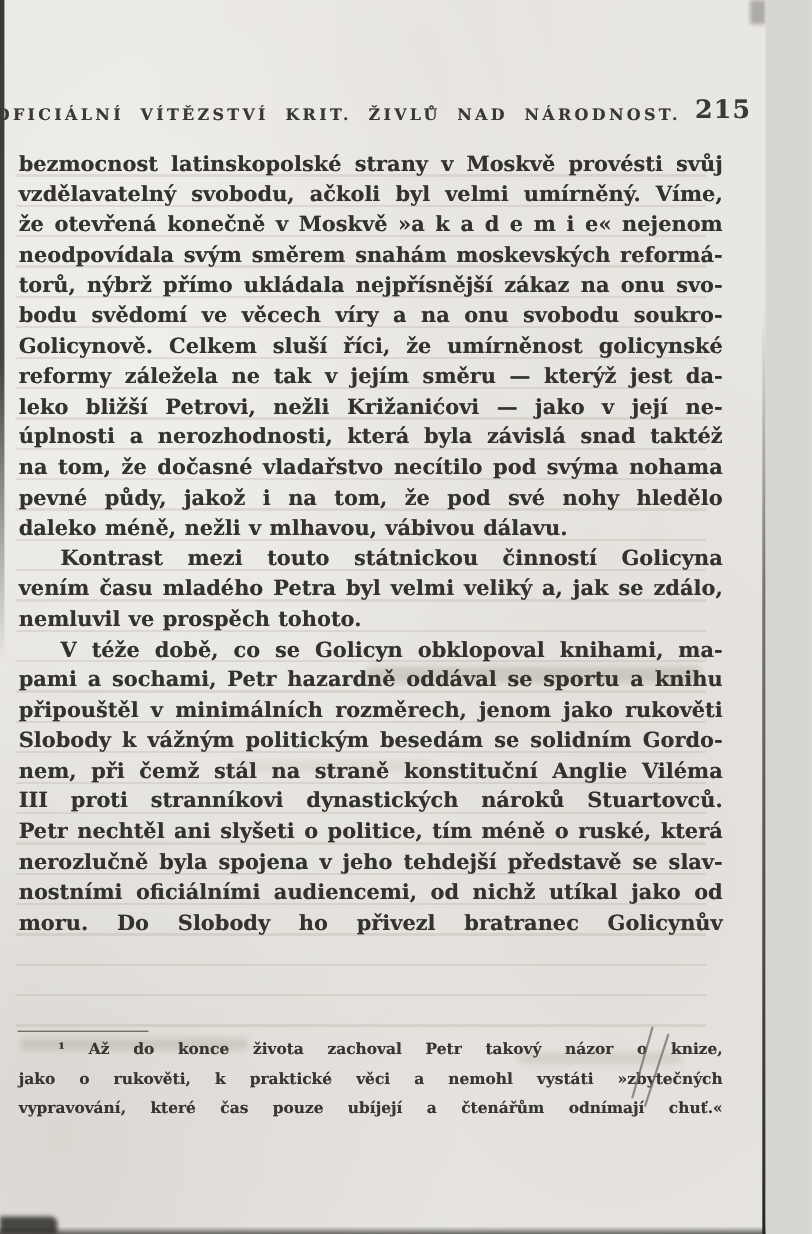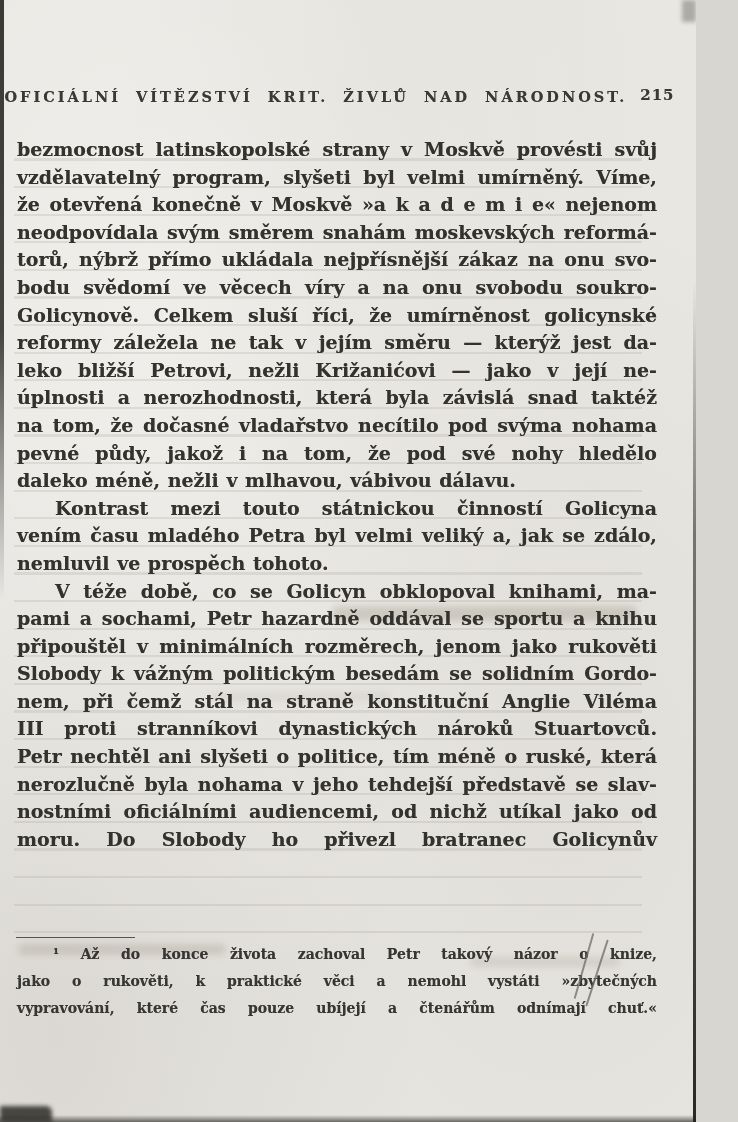--- a/index.html
+++ b/index.html
@@ -22,21 +22,21 @@
   .running-head{
     position:absolute;left:17px;top:88px;width:645px;
     display:flex;justify-content:center;align-items:baseline;
     color:#3b3934;white-space:nowrap;
   }
   .running-title{
     font-size:14.5px;letter-spacing:3px;word-spacing:7px;
     text-shadow:0 0 .5px rgba(55,53,48,.55);
   }
   .running-pagenum{
-    font-size:15px;letter-spacing:1px;margin-left:13px;
+    font-size:23px;letter-spacing:1px;margin-left:13px;
     position:relative;top:-2px;
     text-shadow:0 0 .5px rgba(55,53,48,.55);
     text-align:right;
   }
   
   .body-text{
     position:absolute;left:17px;top:136px;width:640px;
     font-size:19px;line-height:27.6px;color:#34322d;
     word-spacing:1px;
     text-shadow:0 0 .45px rgba(45,43,38,.55);
@@ -122,21 +122,21 @@
 
   <div class="underline-artifacts"></div>
 
   <div class="ghost g1"></div>
   <div class="ghost g2"></div>
   <div class="ghost g3"></div>
   <div class="ghost g4"></div>
 
   <div class="body-text">
     <div class="tl">bezmocnost latinskopolské strany v Moskvě provésti svůj</div>
-    <div class="tl">vzdělavatelný program, slyšeti byl velmi umírněný. Víme,</div>
+    <div class="tl">vzdělavatelný svobodu, ačkoli byl velmi umírněný. Víme,</div>
     <div class="tl">že otevřená konečně v Moskvě »a k a d e m i e« nejenom</div>
     <div class="tl">neodpovídala svým směrem snahám moskevských reformá-</div>
     <div class="tl">torů, nýbrž přímo ukládala nejpřísnější zákaz na onu svo-</div>
     <div class="tl">bodu svědomí ve věcech víry a na onu svobodu soukro-</div>
     <div class="tl">Golicynově. Celkem sluší říci, že umírněnost golicynské</div>
     <div class="tl">reformy záležela ne tak v jejím směru — kterýž jest da-</div>
     <div class="tl">leko bližší Petrovi, nežli Križanićovi — jako v její ne-</div>
     <div class="tl">úplnosti a nerozhodnosti, která byla závislá snad taktéž</div>
     <div class="tl">na tom, že dočasné vladařstvo necítilo pod svýma nohama</div>
     <div class="tl">pevné půdy, jakož i na tom, že pod své nohy hledělo</div>
@@ -144,21 +144,21 @@
     <div class="tl ind">Kontrast mezi touto státnickou činností Golicyna</div>
     <div class="tl">vením času mladého Petra byl velmi veliký a, jak se zdálo,</div>
     <div class="tl pend">nemluvil ve prospěch tohoto.</div>
     <div class="tl ind">V téže době, co se Golicyn obklopoval knihami, ma-</div>
     <div class="tl">pami a sochami, Petr hazardně oddával se sportu a knihu</div>
     <div class="tl">připouštěl v minimálních rozměrech, jenom jako rukověti</div>
     <div class="tl">Slobody k vážným politickým besedám se solidním Gordo-</div>
     <div class="tl">nem, při čemž stál na straně konstituční Anglie Viléma</div>
     <div class="tl">III proti stranníkovi dynastických nároků Stuartovců.</div>
     <div class="tl">Petr nechtěl ani slyšeti o politice, tím méně o ruské, která</div>
-    <div class="tl">nerozlučně byla nohama v jeho tehdejší představě se slav-</div>
+    <div class="tl">nerozlučně byla spojena v jeho tehdejší představě se slav-</div>
     <div class="tl">nostními oficiálními audiencemi, od nichž utíkal jako od</div>
     <div class="tl">moru. Do Slobody ho přivezl bratranec Golicynův</div>
   </div>
 
   <div class="footnote-rule"></div>
   <div class="footnote">
     <div class="tl ind">¹ Až do konce života zachoval Petr takový názor o knize,</div>
     <div class="tl">jako o rukověti, k praktické věci a nemohl vystáti »zbytečných</div>
     <div class="tl">vypravování, které čas pouze ubíjejí a čtenářům odnímají chuť.«</div>
   </div>

